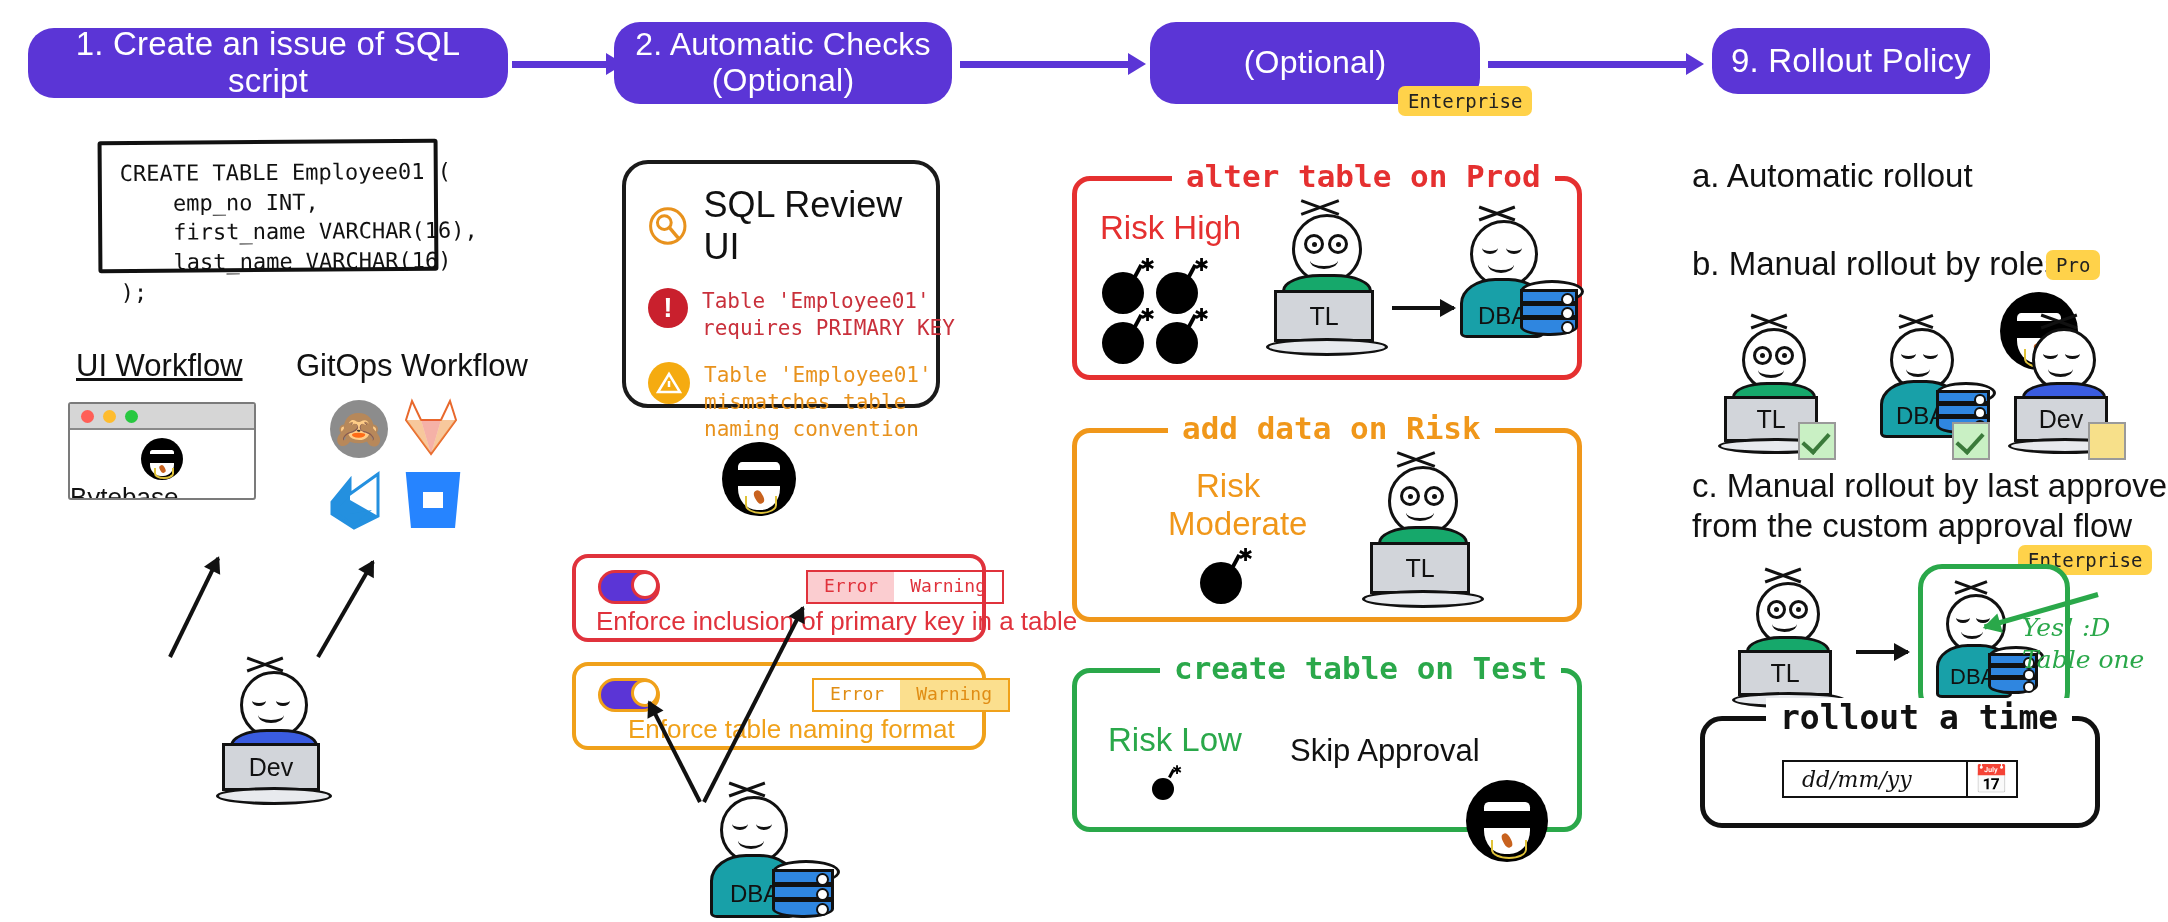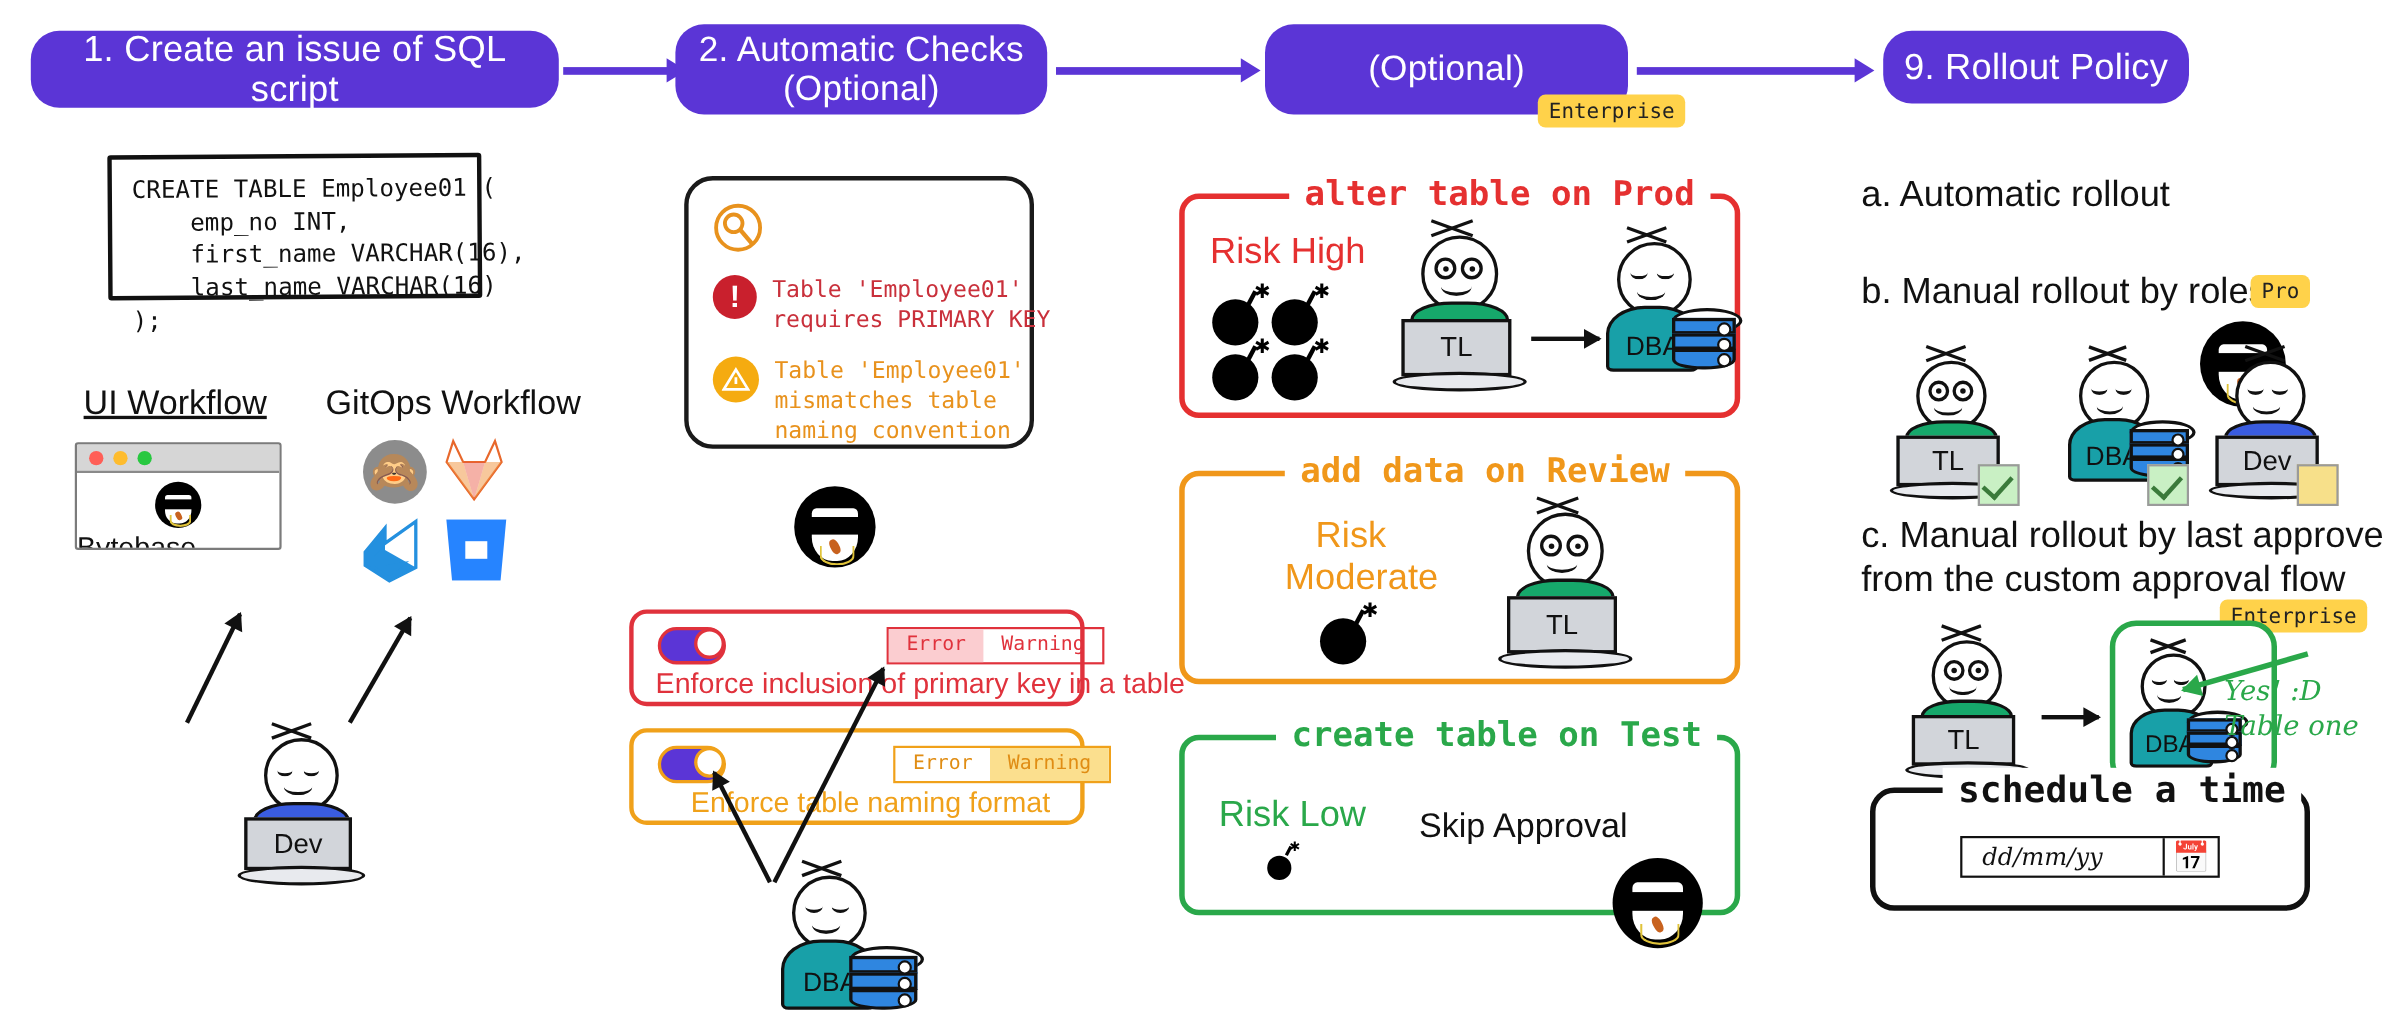--- a/index.html
+++ b/index.html
@@ -255,20 +255,21 @@
   <div class="lapbase" style="left:-6px;top:132px;width:110px;height:12px;"></div>
 </div>
 
 <div class="reviewcard" style="left:622px;top:160px;width:318px;height:248px;">
   <div class="rc-title">
     <svg width="46" height="46" viewBox="0 0 46 46">
       <circle cx="23" cy="23" r="20" fill="none" stroke="#e8921d" stroke-width="3.5"></circle>
       <circle cx="19" cy="19" r="8" fill="none" stroke="#e8921d" stroke-width="3.5"></circle>
       <line x1="25" y1="25" x2="36" y2="38" stroke="#e8921d" stroke-width="4"></line>
     </svg>
+    <span class="rc-title-text">SQL Review UI</span>
   </div>
   <div class="rc-row">
     <div class="ic-err">!</div>
     <div class="rc-msg msg-err">Table 'Employee01'
 requires PRIMARY KEY</div>
   </div>
   <div class="rc-row">
     <div class="ic-warn">
       <svg width="26" height="24" viewBox="0 0 26 24">
           <path d="M13 3 L24 21 L2 21 Z" fill="none" stroke="#fff" stroke-width="2.5"></path>
@@ -388,21 +389,21 @@
     <div class="band" style="top:9px;width:58px;height:15px;border-radius:0;"></div>
     <div class="band" style="top:23px;width:58px;height:15px;border-radius:0;"></div>
     <div class="band" style="top:37px;width:58px;height:19px;border-radius:0 0 48% 48%;"></div>
     <div class="led" style="left:41px;top:13px;width:9px;height:9px;"></div>
     <div class="led" style="left:41px;top:27px;width:9px;height:9px;"></div>
     <div class="led" style="left:41px;top:41px;width:9px;height:9px;"></div>
   </div>
 </div>
 
 <div class="groupbox orange" style="left:1072px;top:428px;width:510px;height:194px;"></div>
-<div class="gb-title orange" style="left:1168px;top:410px;">add data on Review</div>
+<div class="gb-title orange" style="left:1168px;top:410px;">add data on Risk</div>
 <div class="risk orange" style="left:1196px;top:468px;">Risk</div>
 <div class="risk orange" style="left:1168px;top:506px;">Moderate</div>
 <div class="bomb" style="left:1200px;top:552px;width:52px;height:52px;">
   <div class="body" style="width:42px;height:42px;"></div>
   <div class="fuse" style="left:34px;top:2px;width:4px;height:14px;transform:rotate(28deg);"></div>
   <div class="spark" style="left:38px;top:-6px;font-size:18px;">✱</div>
 </div>
 
 <div class="fig" style="left:1372px;top:452px;width:130px;height:160px;">
   <div class="hair" style="left:24px;top:6px;width:40px;transform:rotate(20deg);"></div>
@@ -539,17 +540,17 @@
     <div class="led" style="left:35px;top:23px;width:8px;height:8px;"></div>
     <div class="led" style="left:35px;top:35px;width:8px;height:8px;"></div>
   </div>
 </div>
 
 <div class="green-arrow" style="left:2098px;top:592px;width:118px;transform:rotate(164deg);"></div>
 <div class="handnote" style="left:2022px;top:612px;">Yes! :D</div>
 <div class="handnote" style="left:2022px;top:644px;">Table one</div>
 
 <div class="schedbox" style="left:1700px;top:716px;width:400px;height:112px;"></div>
-<div class="sched-title" style="left:1766px;top:698px;">schedule a time</div>
+<div class="sched-title" style="left:1766px;top:698px;">rollout a time</div>
 <div class="dateinput" style="left:1782px;top:760px;width:236px;height:38px;">
   <span class="val">dd/mm/yy</span>
   <span class="calbtn">📅</span>
 </div>
 
 </body></html>

